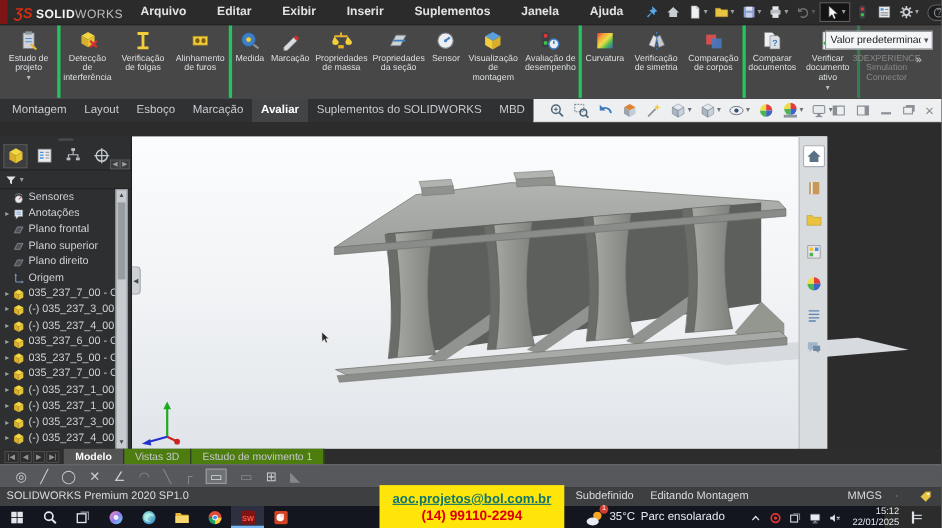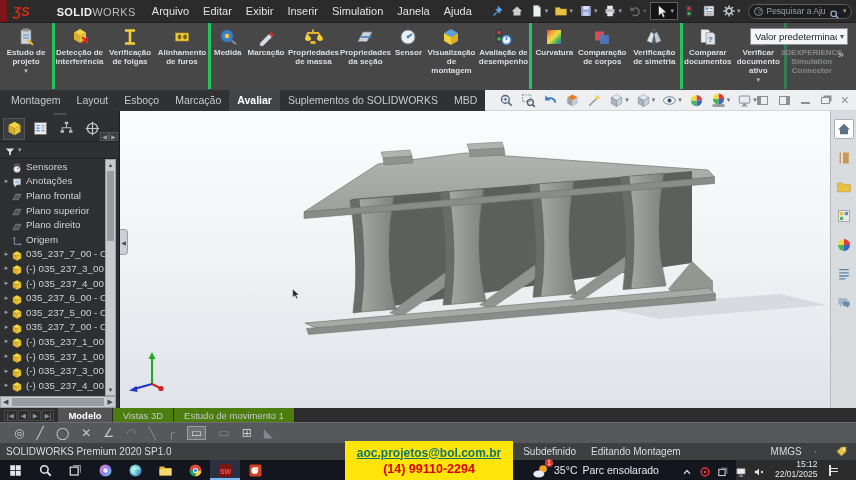--- a/index.html
+++ b/index.html
@@ -4,44 +4,44 @@
 <style>
   html,body{margin:0;padding:0;background:#888;}
   *{box-sizing:border-box;font-family:"Liberation Sans",sans-serif;}
   #screen{position:relative;width:856px;height:480px;overflow:hidden;background:#2c2c2c;}
 
   
   .titlebar{position:absolute;left:0;top:0;width:856px;height:22px;background:#2b2b2b;display:flex;align-items:center;}
   .redsliver{width:7px;height:22px;background:#7d1416;flex:0 0 auto;}
   .logo{display:flex;align-items:baseline;margin:0 10px 0 6px;white-space:nowrap;}
   .logo .mark{color:#d42e12;font-weight:bold;font-style:italic;font-size:13px;margin-right:3px;}
-  .logo .b{color:#f2f2f2;font-weight:bold;font-size:11px;letter-spacing:.4px;margin-left:24px;}
+  .logo .b{color:#f2f2f2;font-weight:bold;font-size:11px;letter-spacing:.4px;}
   .logo .l{color:#bdbdbd;font-size:11px;letter-spacing:.4px;}
-  .menus{display:flex;gap:2px;}
+  .menus{display:flex;gap:16px;font-weight:bold;}
   .menu-item{color:#e2e2e2;font-size:11px;padding:2px 6px;cursor:default;}
   .qrow{display:flex;align-items:center;gap:2px;margin-left:10px;}
   .qbtn{display:flex;align-items:center;padding:1px 2px;}
   .qbtn .icon-slot{width:14px;height:14px;color:#c9cdd1;}
   .qbtn.dim{opacity:.4;}
   .qbtn.caret::after{content:"▾";font-size:7px;color:#9aa0a6;margin-left:1px;}
   .qbtn.box{background:#141414;border:1px solid #5f5f5f;padding:0 3px;height:18px;}
   .qbtn.box .icon-slot{width:15px;height:15px;}
   .searchbox{display:flex;align-items:center;gap:3px;background:#1d1d1d;border:1px solid #5c5c5c;border-radius:8px;height:15px;padding:0 5px;margin:0 6px;width:104px;}
   .searchbox .qmark{color:#8d9298;font-size:8px;border:1px solid #8d9298;border-radius:50%;width:9px;height:9px;line-height:8px;text-align:center;flex:0 0 auto;}
   .searchbox .ph{color:#9aa0a6;font-size:8.5px;white-space:nowrap;overflow:hidden;flex:1;}
   .searchbox .icon-slot{width:11px;height:11px;color:#9fc3e8;flex:0 0 auto;}
   .searchbox .caret{color:#9aa0a6;font-size:7px;}
   .spacer{flex:1;}
 
   
   .ribbon{position:absolute;left:0;top:22px;width:856px;height:68px;background:#474747;border-top:1px solid #1f1f1f;display:flex;align-items:flex-start;overflow:hidden;}
   .rbtn{display:flex;flex-direction:column;align-items:center;padding:4px 3px 2px;min-width:34px;max-width:52px;height:66px;}
   .rbtn.sep{border-left:3px solid #22c55e;}
   .rbtn .ricon{width:20px;height:20px;flex:0 0 auto;}
-  .rbtn .rlabel{font-size:8px;line-height:1.12;color:#dcdfe2;text-align:center;margin-top:2px;font-weight:bold;}
+  .rbtn .rlabel{font-size:8px;line-height:1.12;color:#dcdfe2;text-align:center;margin-top:2px;}
   .rbtn.caret::after{content:"▾";font-size:7px;color:#b9bdc2;}
   .rbtn.disabled{opacity:.42;}
   .rmore{color:#c3c7cc;font-size:10px;margin:26px 4px 0 2px;}
   .preset{position:absolute;right:8px;top:5px;width:98px;height:17px;background:#f4f5f6;border:1px solid #8a8f94;display:flex;align-items:center;}
   .preset .pv{flex:1;font-size:9.5px;color:#222;padding-left:4px;white-space:nowrap;overflow:hidden;}
   .preset .pc{font-size:8px;color:#555;padding:0 3px;}
 
   
   .tabrow{position:absolute;left:0;top:90px;width:856px;height:21px;display:flex;}
   .tabs-dark{background:#2f3133;display:flex;align-items:stretch;padding-left:3px;}
@@ -54,21 +54,21 @@
   .hicon.caret::after{content:"▾";font-size:7px;color:#6a7076;margin-left:1px;}
   .docwin{display:flex;align-items:center;gap:11px;margin-left:auto;margin-right:10px;}
   .docwin>span{display:inline-block;}
   .ic-pane{width:11px;height:9px;border:1.3px solid #8b9096;border-left-width:4px;}
   .ic-pane2{width:11px;height:9px;border:1.3px solid #8b9096;border-right-width:4px;}
   .ic-min-g{width:9px;height:2px;background:#8b9096;margin-top:6px;}
   .ic-rest-g{width:9px;height:7px;border:1.3px solid #8b9096;box-shadow:2px -2px 0 -0.5px #8b9096;}
   .ic-close-g{color:#8b9096;font-size:14px;line-height:11px;}
 
   
-  .main{position:absolute;left:0;top:111px;width:856px;height:297px;}
+  .main{position:absolute;left:0;top:124px;width:752px;height:297px;}
   .viewport{position:absolute;left:120px;top:0;right:0;bottom:0;background:linear-gradient(180deg,#fbfcfd 0%,#f2f4f6 45%,#dfe3e8 100%);}
   .model-svg{position:absolute;left:0;top:0;}
   .cursor-vp{position:absolute;left:169px;top:175px;width:12px;height:16px;}
   .triad{position:absolute;left:8px;top:235px;width:42px;height:48px;}
 
   
   .fpanel{position:absolute;left:0;top:0;width:120px;height:297px;background:#2e2f31;border-right:1px solid #1e1e1e;}
   .fgrip{height:5px;display:flex;justify-content:center;align-items:center;}
   .fgrip::after{content:"";width:14px;height:2px;background:#4a4c4e;border-radius:1px;}
   .ftabs{height:26px;display:flex;align-items:center;gap:4px;padding:0 3px;border-bottom:1px solid #232323;position:relative;}
@@ -119,21 +119,21 @@
   
   .statusbar{position:absolute;left:0;top:443px;width:856px;height:17px;background:#3d3f41;display:flex;align-items:center;color:#d9dcde;font-size:10px;}
   .sb-product{margin-left:6px;}
   .sb-state{margin-left:auto;}
   .sb-mode{margin-left:15px;}
   .sb-units{margin-left:90px;}
   .sb-dot{margin-left:12px;color:#9aa0a6;}
   .sb-tag{width:13px;height:13px;margin:0 8px 0 18px;}
 
   
-  .taskbar{position:absolute;left:0;top:460px;width:736px;height:20px;background:#13151f;display:flex;align-items:center;}
+  .taskbar{position:absolute;left:0;top:460px;width:804px;height:20px;background:#13151f;display:flex;align-items:center;}
   .tapp{width:30px;height:20px;display:flex;align-items:center;justify-content:center;}
   .tapp .icon-slot{width:15px;height:15px;color:#e3e7ea;}
   .tapp.active{background:#2d3040;box-shadow:inset 0 -2px 0 #7ab8f5;}
   .weather{display:flex;align-items:center;gap:5px;margin-left:262px;color:#e6e9ec;font-size:10.5px;white-space:nowrap;}
   .weather .wicon{position:relative;width:17px;height:15px;}
   .weather .wicon .icon-slot{width:17px;height:15px;}
   .weather .badge{position:absolute;right:-4px;top:-4px;background:#d23b2f;color:#fff;font-size:6.5px;border-radius:50%;width:8px;height:8px;line-height:8px;text-align:center;}
   .tray{display:flex;align-items:center;gap:6px;margin-left:22px;}
   .tray .icon-slot{width:12px;height:12px;color:#dfe3e7;}
   .clock{margin-left:10px;text-align:right;color:#e6e9ec;font-size:8.5px;line-height:1.15;}
@@ -492,21 +492,21 @@
       <span class="mark">ƷS</span>
         <span class="b">SOLID</span>
         <span class="l">WORKS</span>
     </div>
     <div class="menus">
 
     <span class="menu-item">Arquivo</span>
         <span class="menu-item">Editar</span>
         <span class="menu-item">Exibir</span>
         <span class="menu-item">Inserir</span>
-        <span class="menu-item">Simulation</span>
+        <span class="menu-item">Suplementos</span>
         <span class="menu-item">Janela</span>
         <span class="menu-item">Ajuda</span>
       </div>
     <div class="qrow">
 
     <span class="qbtn">
           <span class="icon-slot"><svg viewBox="0 0 20 20">
               <use href="#sym-pin"></use>
             </svg></span>
         </span>
@@ -651,29 +651,29 @@
           <span class="rlabel">Avaliação de desempenho</span>
         </div>
         <div class="rbtn sep">
           <span class="icon-slot ricon"><svg viewBox="0 0 20 20">
               <use href="#sym-r-curv"></use>
             </svg></span>
           <span class="rlabel">Curvatura</span>
         </div>
         <div class="rbtn">
           <span class="icon-slot ricon"><svg viewBox="0 0 20 20">
+              <use href="#sym-r-sim"></use>
+            </svg></span>
+          <span class="rlabel">Verificação de simetria</span>
+        </div>
+        <div class="rbtn">
+          <span class="icon-slot ricon"><svg viewBox="0 0 20 20">
               <use href="#sym-r-compc"></use>
             </svg></span>
           <span class="rlabel">Comparação de corpos</span>
-        </div>
-        <div class="rbtn">
-          <span class="icon-slot ricon"><svg viewBox="0 0 20 20">
-              <use href="#sym-r-sim"></use>
-            </svg></span>
-          <span class="rlabel">Verificação de simetria</span>
         </div>
         <div class="rbtn sep">
           <span class="icon-slot ricon"><svg viewBox="0 0 20 20">
               <use href="#sym-r-compd"></use>
             </svg></span>
           <span class="rlabel">Comparar documentos</span>
         </div>
         <div class="rbtn caret">
           <span class="icon-slot ricon"><svg viewBox="0 0 20 20">
               <use href="#sym-r-verif"></use>

